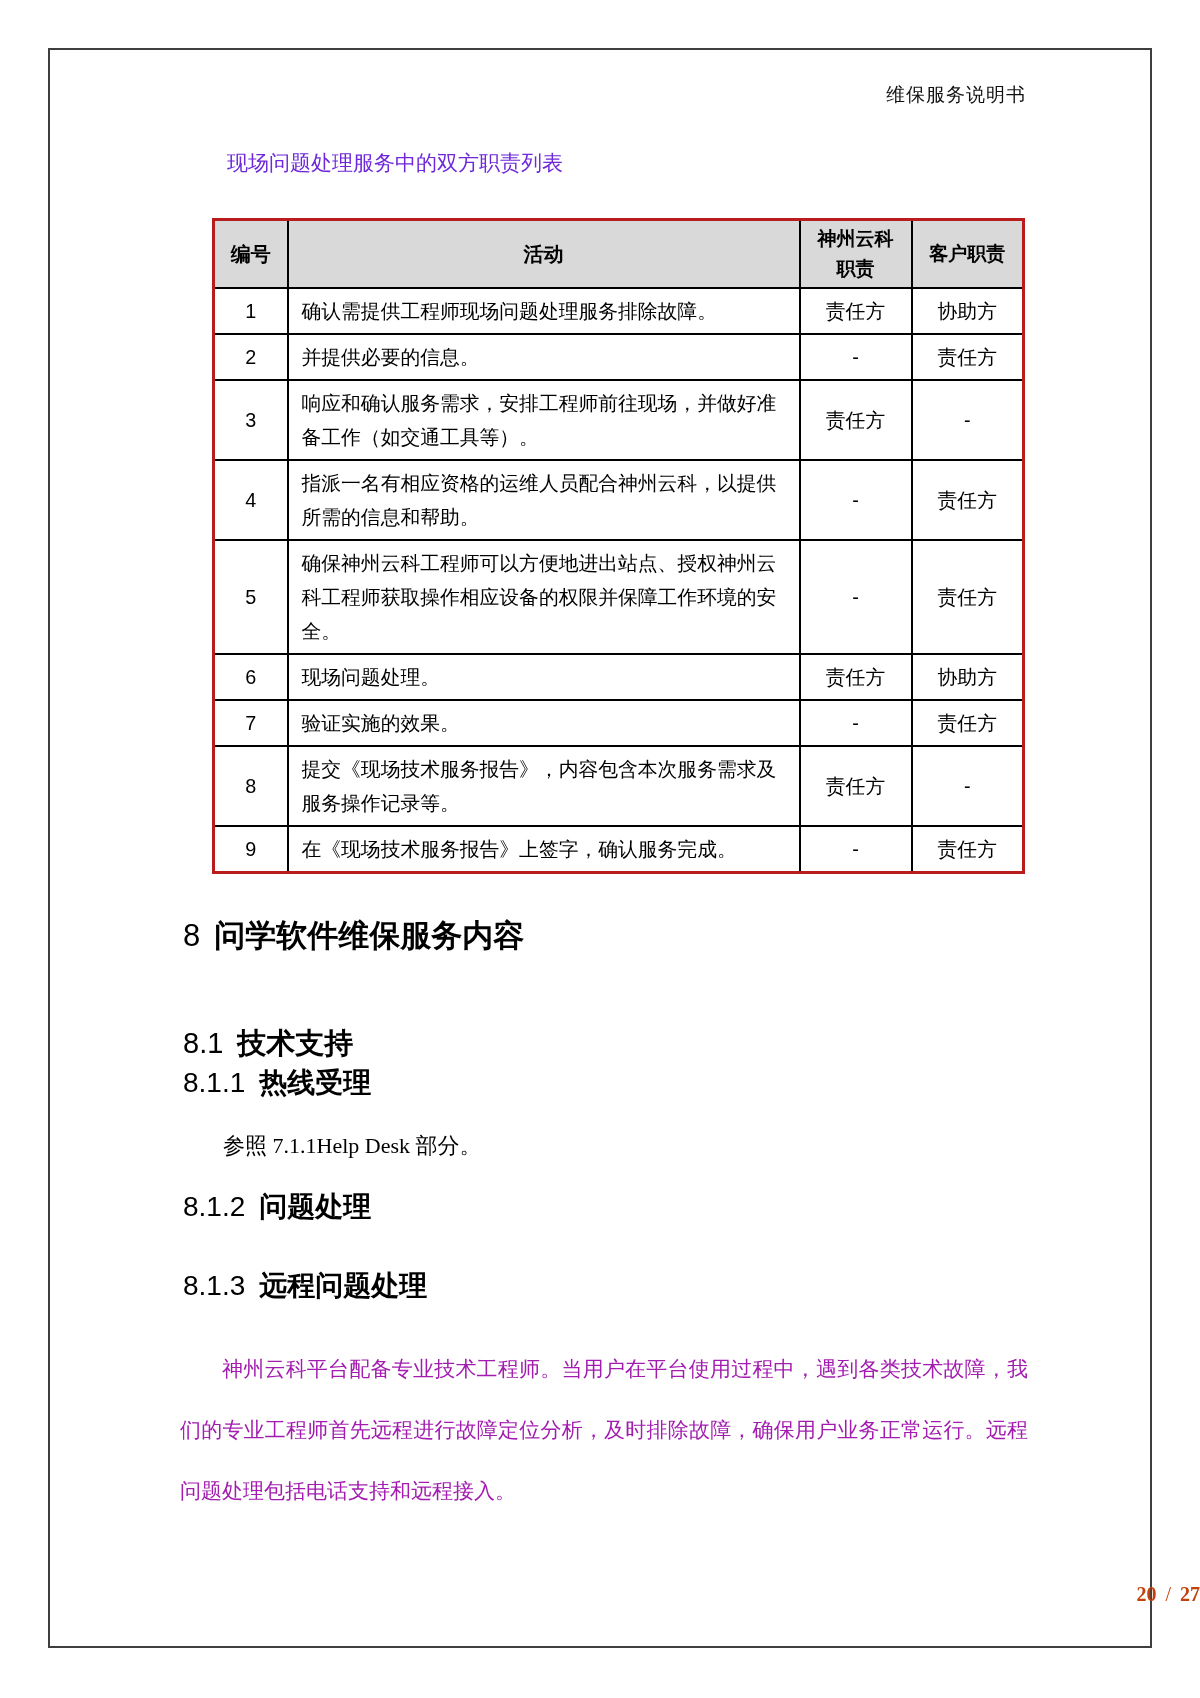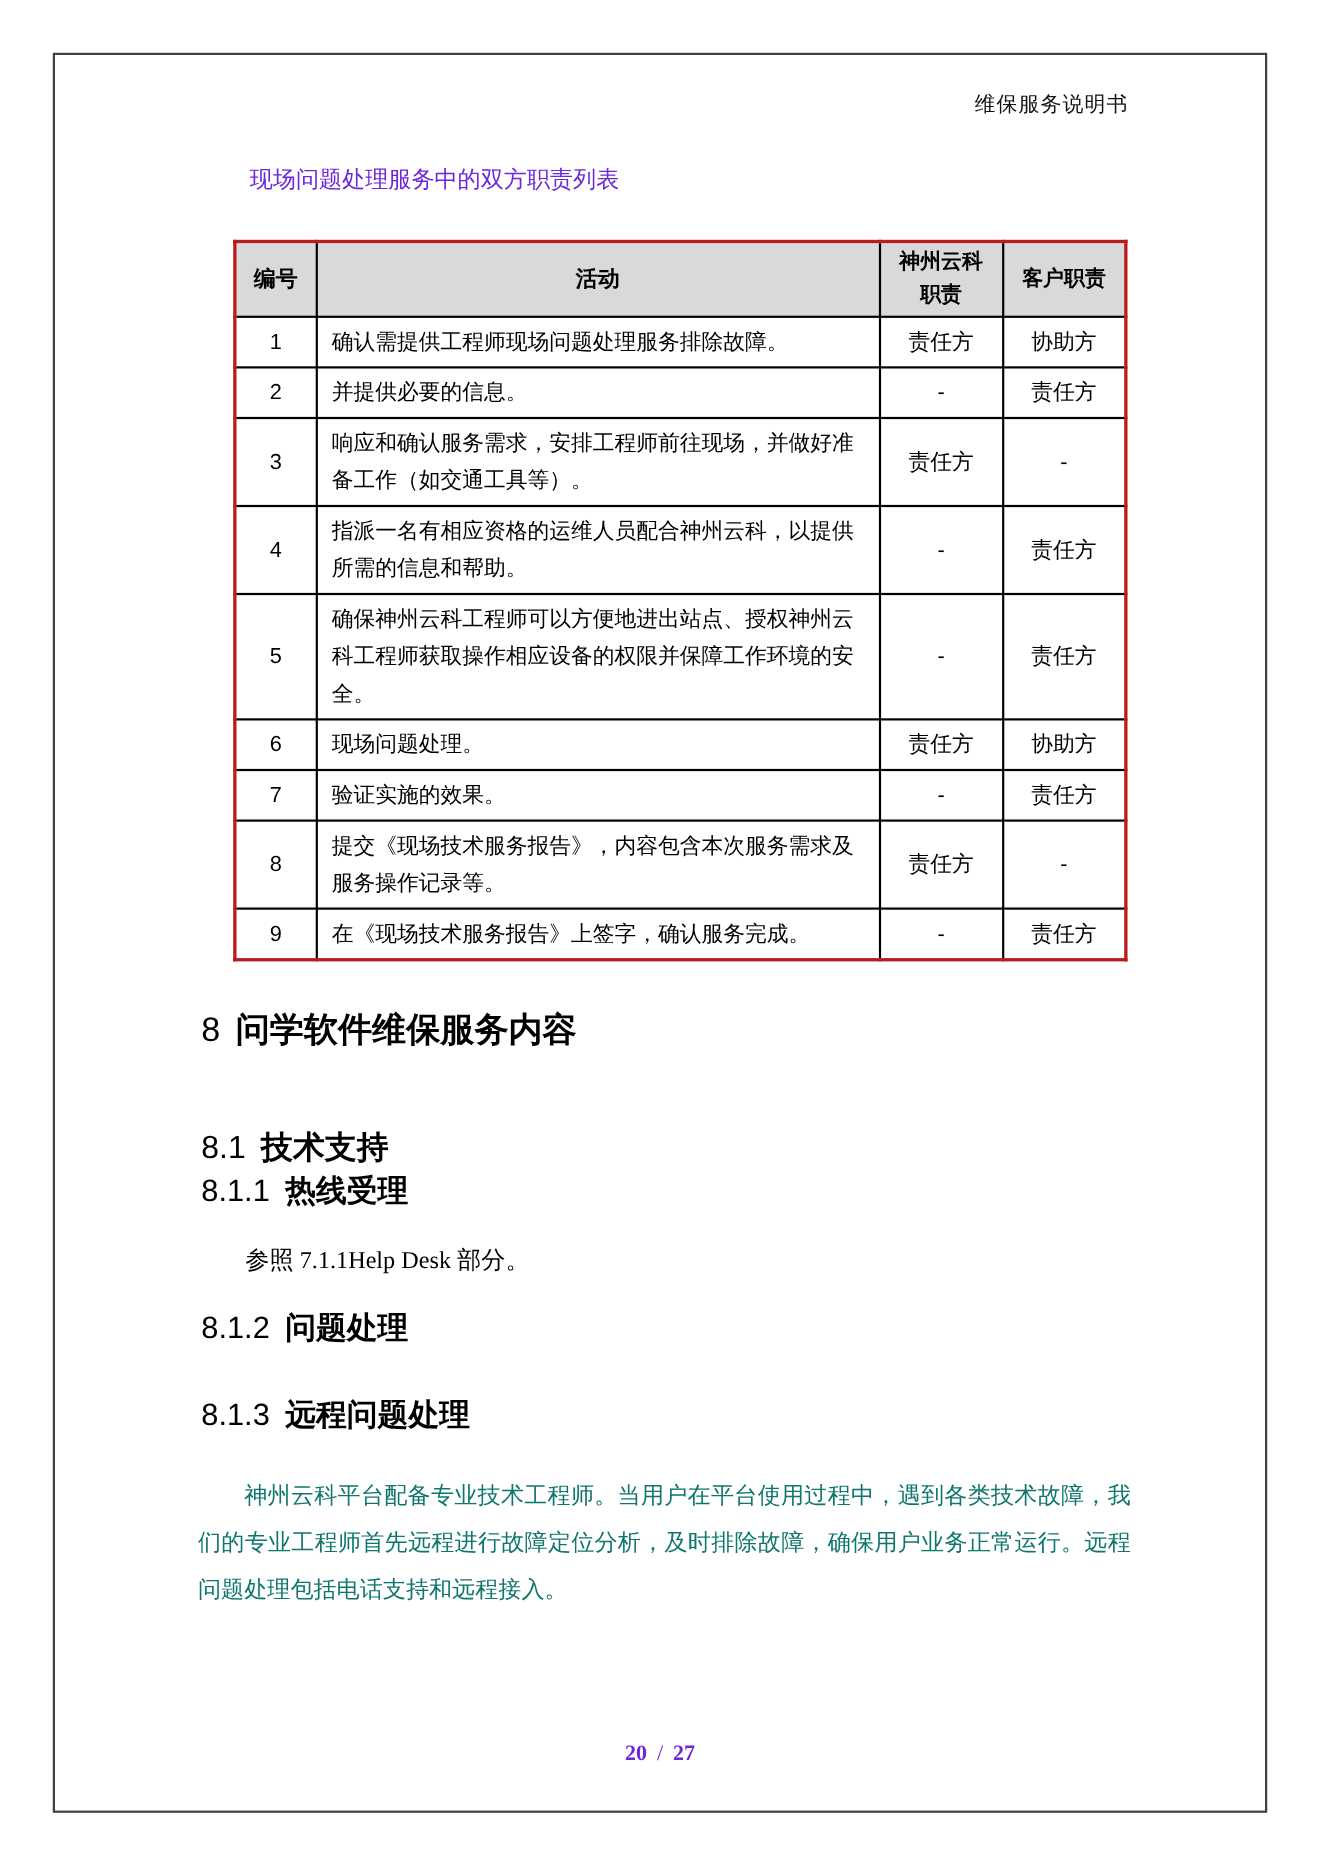--- a/index.html
+++ b/index.html
@@ -67,29 +67,29 @@
   .h3a{top:1064px;font-size:28px;}
   .h3b{top:1188px;font-size:28px;}
   .h3c{top:1267px;font-size:28px;}
   .ref-para{
     position:absolute;top:1131px;left:223px;
     font-family:"Liberation Serif","DejaVu Serif",serif;
     font-size:22px;color:#000;
   }
   .body-para{
     position:absolute;top:1338px;left:180px;width:848px;
-    font-size:21px;line-height:43px;
+    font-size:21px;line-height:61px;
     text-indent:42px;text-align:justify;
-    color:#0f766e;
+    color:#a21caf;
   }
   .footer{
     position:absolute;top:1583px;left:0;width:1200px;
-    text-align:center;
+    text-align:right;
     font-family:"Liberation Serif","DejaVu Serif",serif;
-    font-size:20px;color:#6d28d9;
+    font-size:20px;color:#c2410c;
   }
   .footer .pg{font-weight:bold;}
   .footer .sep{font-weight:normal;padding:0 9px;}
 </style>
 </head>
 <body>
 
 <div class="page">
 
   <div class="page-border"></div>

